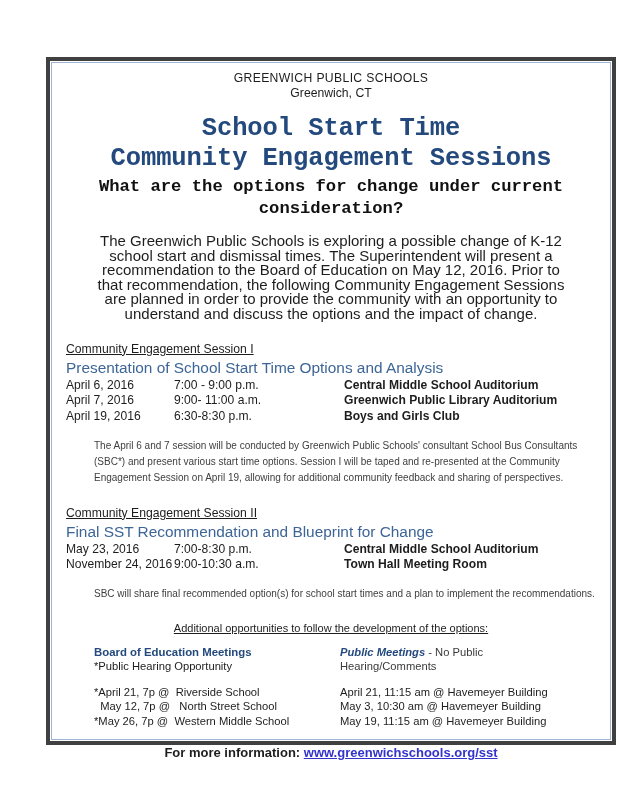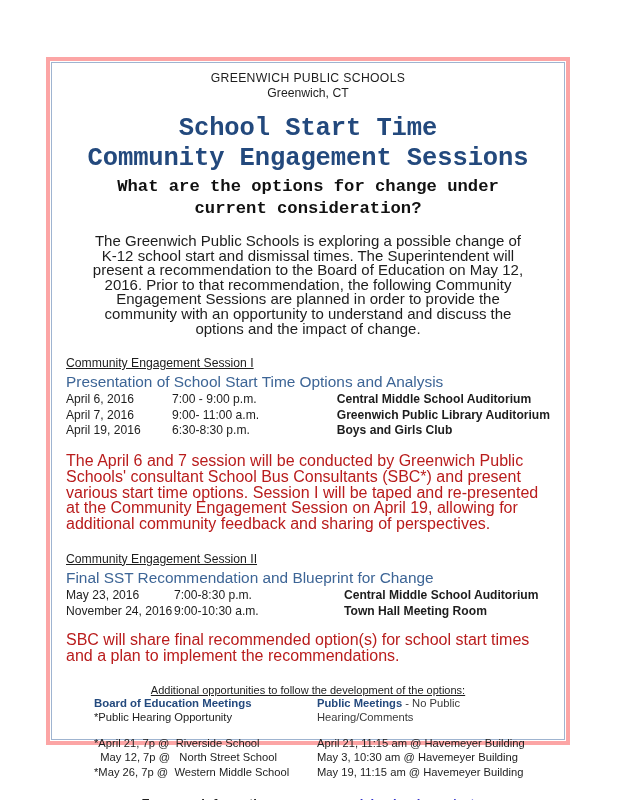--- a/index.html
+++ b/index.html
@@ -12,24 +12,24 @@
     background: #ffffff;
     font-family: "Liberation Sans", sans-serif;
     color: #1a1a1a;
     overflow: hidden;
   }
 
   #flyer {
     position: absolute;
     left: 46px;
     top: 57px;
-    width: 524px;
+    width: 570px;
     height: 688px;
     box-sizing: border-box;
-    border: 4px solid #fca5a5;
+    border: 4px solid #404040;
     background: #ffffff;
   }
   #flyer-inner {
     position: absolute;
     inset: 1px;
     border: 1px solid #9fb4d0;
     box-sizing: border-box;
     padding: 6px 14px 4px 14px;
   }
 
@@ -99,54 +99,56 @@
     padding: 0;
     vertical-align: top;
     white-space: nowrap;
   }
   td.col-date  { width: 108px; }
   td.col-time  { width: 170px; }
   td.col-place { width: auto; font-weight: bold; }
 
   .para {
     margin-top: 14px;
-    font-size: 16px;
+    font-size: 10px;
     line-height: 15.8px;
-    color: #b91c1c;
+    color: #404040;
+    margin-left: 28px;
   }
   .para.tight { margin-top: 13px; }
 
   
   .addl-title {
     margin-top: 20px;
     text-align: center;
     font-size: 11px;
     color: #1d1d1d;
     text-decoration: underline;
   }
 
   .cols {
     display: flex;
+    margin-top: 11px;
     padding: 0 18px 0 28px;
   }
   .col { width: 50%; }
   .col-right { padding-left: 8px; }
 
   .col-head {
     font-weight: bold;
     font-size: 11.4px;
     line-height: 14px;
     color: #23497d;
   }
   .col-sub {
     font-size: 11.2px;
     line-height: 14px;
     color: #1d1d1d;
   }
-  .col-sub b { color: #23497d; }
+  .col-sub b { color: #23497d; font-style: italic; }
   .col-sub .plain { font-weight: normal; color: #3a3a3a; }
 
   .meetings { margin-top: 12px; }
   .meeting-row {
     font-size: 11.2px;
     line-height: 14.4px;
     color: #1d1d1d;
     white-space: pre;
   }
 

